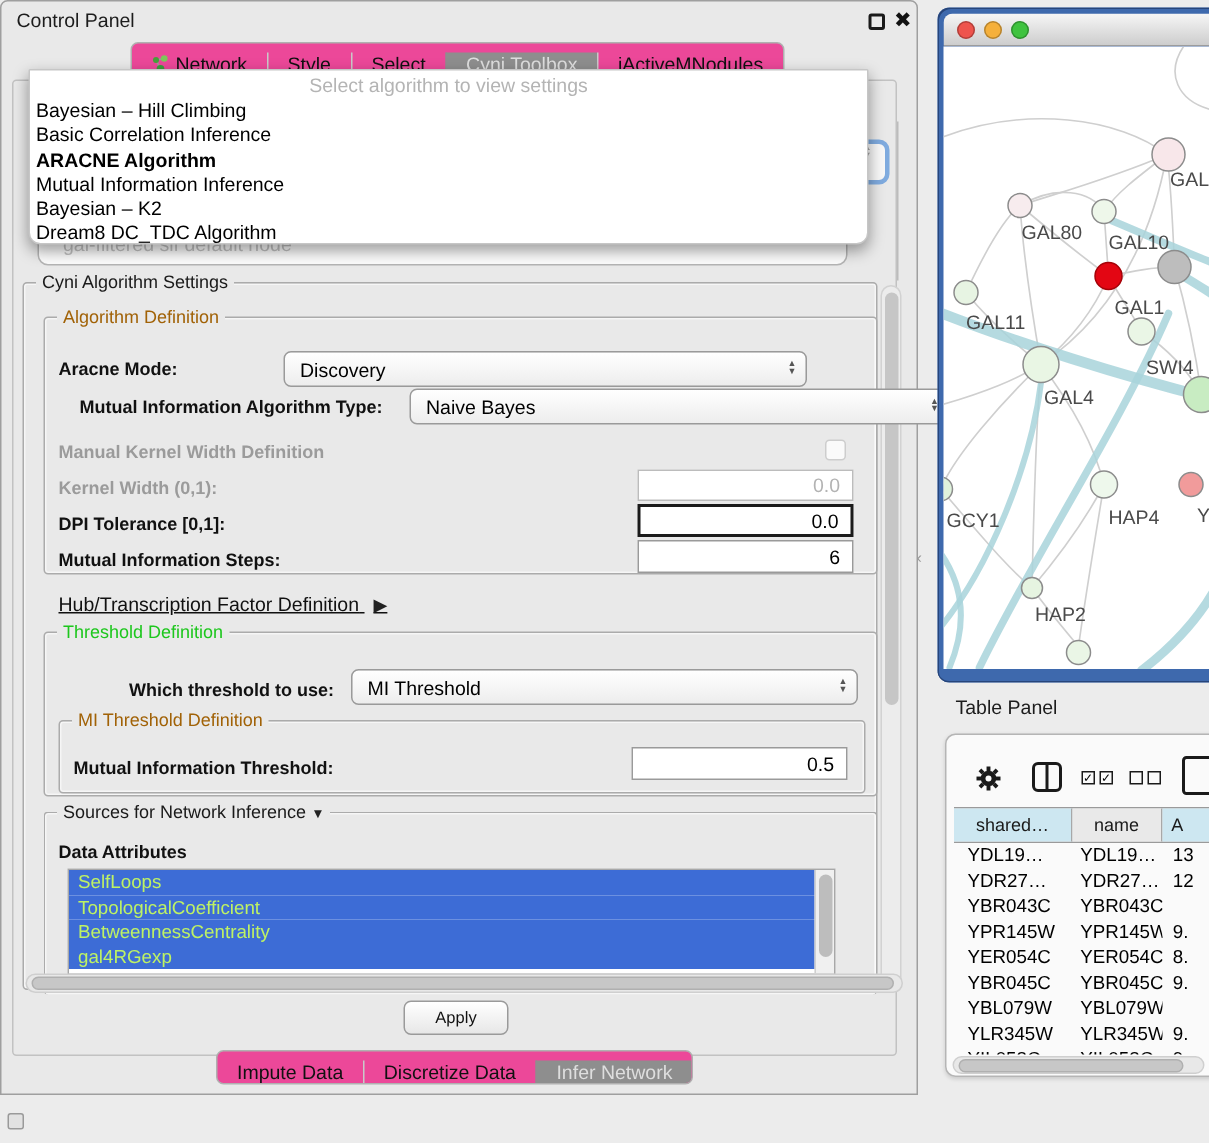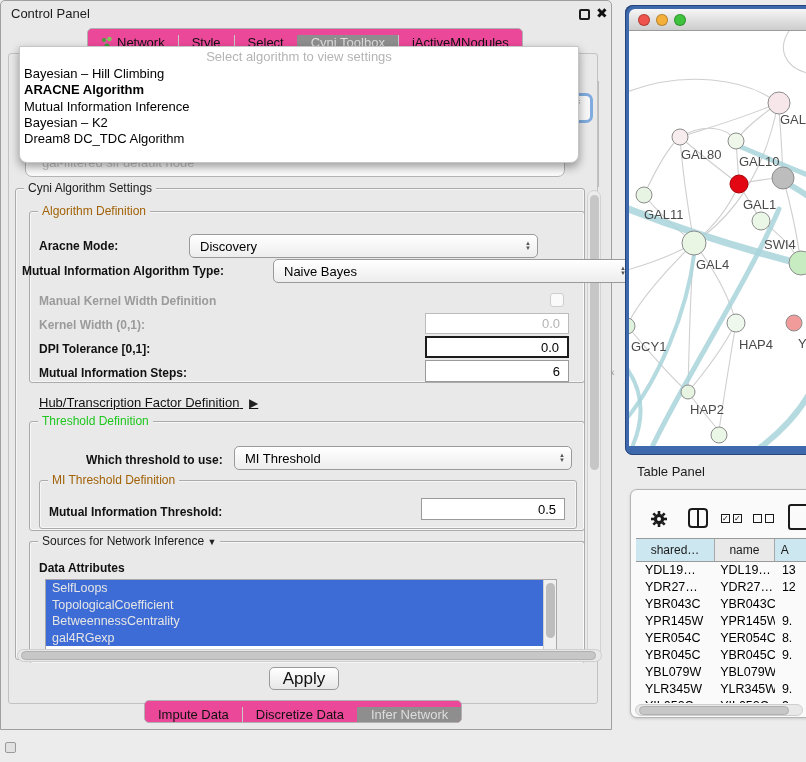--- a/index.html
+++ b/index.html
@@ -63,37 +63,37 @@
   .field { background:#fff; border:1px solid #9a9a9a; height:22px; font-size:13px; color:#000;
            display:flex; align-items:center; justify-content:flex-end; padding-right:8px; }
   .field.dis { border-color:#bcbcbc; color:#b3b3b3; height:21px; }
   .field.focus { border:2px solid #1b1b1b; }
   #cb-kernel { left:549px; top:292px; width:14px; height:14px; background:#fafafa;
                border:1px solid #cdcdcd; border-radius:3px; }
 
   
   #attr-list { left:44px; top:578px; width:512px; height:71px; background:#fff;
                border:1px solid #a8a8a8; overflow:hidden; }
-  .attr-item { height:16.5px; line-height:16.5px; width:596px; background:#3d6cd6; color:#e5e5e5;
+  .attr-item { height:16.5px; line-height:16.5px; width:596px; background:#3d6cd6; color:#bef264;
                font-size:12.5px; padding-left:6px; white-space:nowrap; }
   #attr-sb { position:absolute; right:0; top:0; width:13px; height:100%; background:#f0f0f0;
              border-left:1px solid #d0d0d0; }
   #attr-sb .thumb { position:absolute; left:1.5px; top:3px; width:9px; height:55px;
                     background:#bdbdbd; border-radius:5px; }
 
   .hscroll { background:#e8e8e8; border:1px solid #cfcfcf; border-radius:7px; }
   .hscroll .thumb { position:absolute; top:1px; left:3px; height:9px; background:#c7c7c7;
                     border:1px solid #b0b0b0; border-radius:5px; }
   #settings-vsb { left:586px; top:189px; width:14px; height:470px; background:#ececec;
                   border:1px solid #d2d2d2; border-radius:7px; }
   #settings-vsb .thumb { position:absolute; left:1.5px; top:4px; width:9px; height:275px;
                          background:#c6c6c6; border-radius:5px; }
 
   #apply { left:268px; top:666px; width:70px; height:23px; background:linear-gradient(#ffffff,#e7e7e7);
-           border:1px solid #9a9a9a; border-radius:5px; font-size:17px; color:#111;
+           border:1px solid #9a9a9a; border-radius:5px; font-size:11px; color:#111;
            display:flex; align-items:center; justify-content:center; }
 
   
   #net { left:625px; top:5px; width:185px; height:450px; background:#3e69ad;
          border-radius:8px 0 0 8px; box-shadow:inset 1px 1px 0 #27457a, inset 0 -1px 0 #27457a; }
   #net-title { position:absolute; left:4px; top:4px; right:0; height:22px;
                background:linear-gradient(#f6f6f6,#cdcdcd); border-radius:6px 0 0 0;
                border-bottom:1px solid #9c9c9c; display:flex; align-items:center; padding-left:9px; gap:6px; }
   .light { width:12px; height:12px; border-radius:50%; }
   #net-canvas { position:absolute; left:4px; top:26px; width:178px; height:415px; background:#fff; overflow:hidden; }
@@ -163,20 +163,21 @@
         <span>▲</span>
         <span>▼</span>
       </span>
   </div>
   <div id="grp-frag" class="abs"></div>
 
   <div id="popup" class="abs">
     <div id="popup-prompt">Select algorithm to view settings</div>
     <div id="popup-items">
         <div class="popup-item">Bayesian – Hill Climbing</div>
+        <div class="popup-item">Basic Correlation Inference</div>
         <div class="popup-item sel">ARACNE Algorithm</div>
         <div class="popup-item">Mutual Information Inference</div>
         <div class="popup-item">Bayesian – K2</div>
         <div class="popup-item">Dream8 DC_TDC Algorithm</div>
       </div>
   </div>
 
   <div class="abs grp" style="left:14px; top:187px; width:570px; height:472px;">
     <span class="legend">Cyni Algorithm Settings</span>
   </div>
@@ -188,21 +189,21 @@
     <span class="legend blue">Algorithm Definition</span>
   </div>
   <div class="abs lbl" style="left:38px; top:238px;">Aracne Mode:</div>
   <div class="abs combo" style="left:142px; top:233px; width:349px;margin-left:46px;">
     <span>Discovery</span>
     <span class="arrows">
         <span>▲</span>
         <span>▼</span>
       </span>
   </div>
-  <div class="abs lbl" style="left:21px; top:263px;">Mutual Information Algorithm Type:</div>
+  <div class="abs lbl" style="left:52px; top:263px;">Mutual Information Algorithm Type:</div>
   <div class="abs combo" style="left:272px; top:258px; width:360px;">
     <span>Naive Bayes</span>
     <span class="arrows">
         <span>▲</span>
         <span>▼</span>
       </span>
   </div>
   <div class="abs lbl dis" style="left:38px; top:293px;">Manual Kernel Width Definition</div>
   <div id="cb-kernel" class="abs"></div>
   <div class="abs lbl dis" style="left:38px; top:317px;text-align:center;">Kernel Width (0,1):</div>

